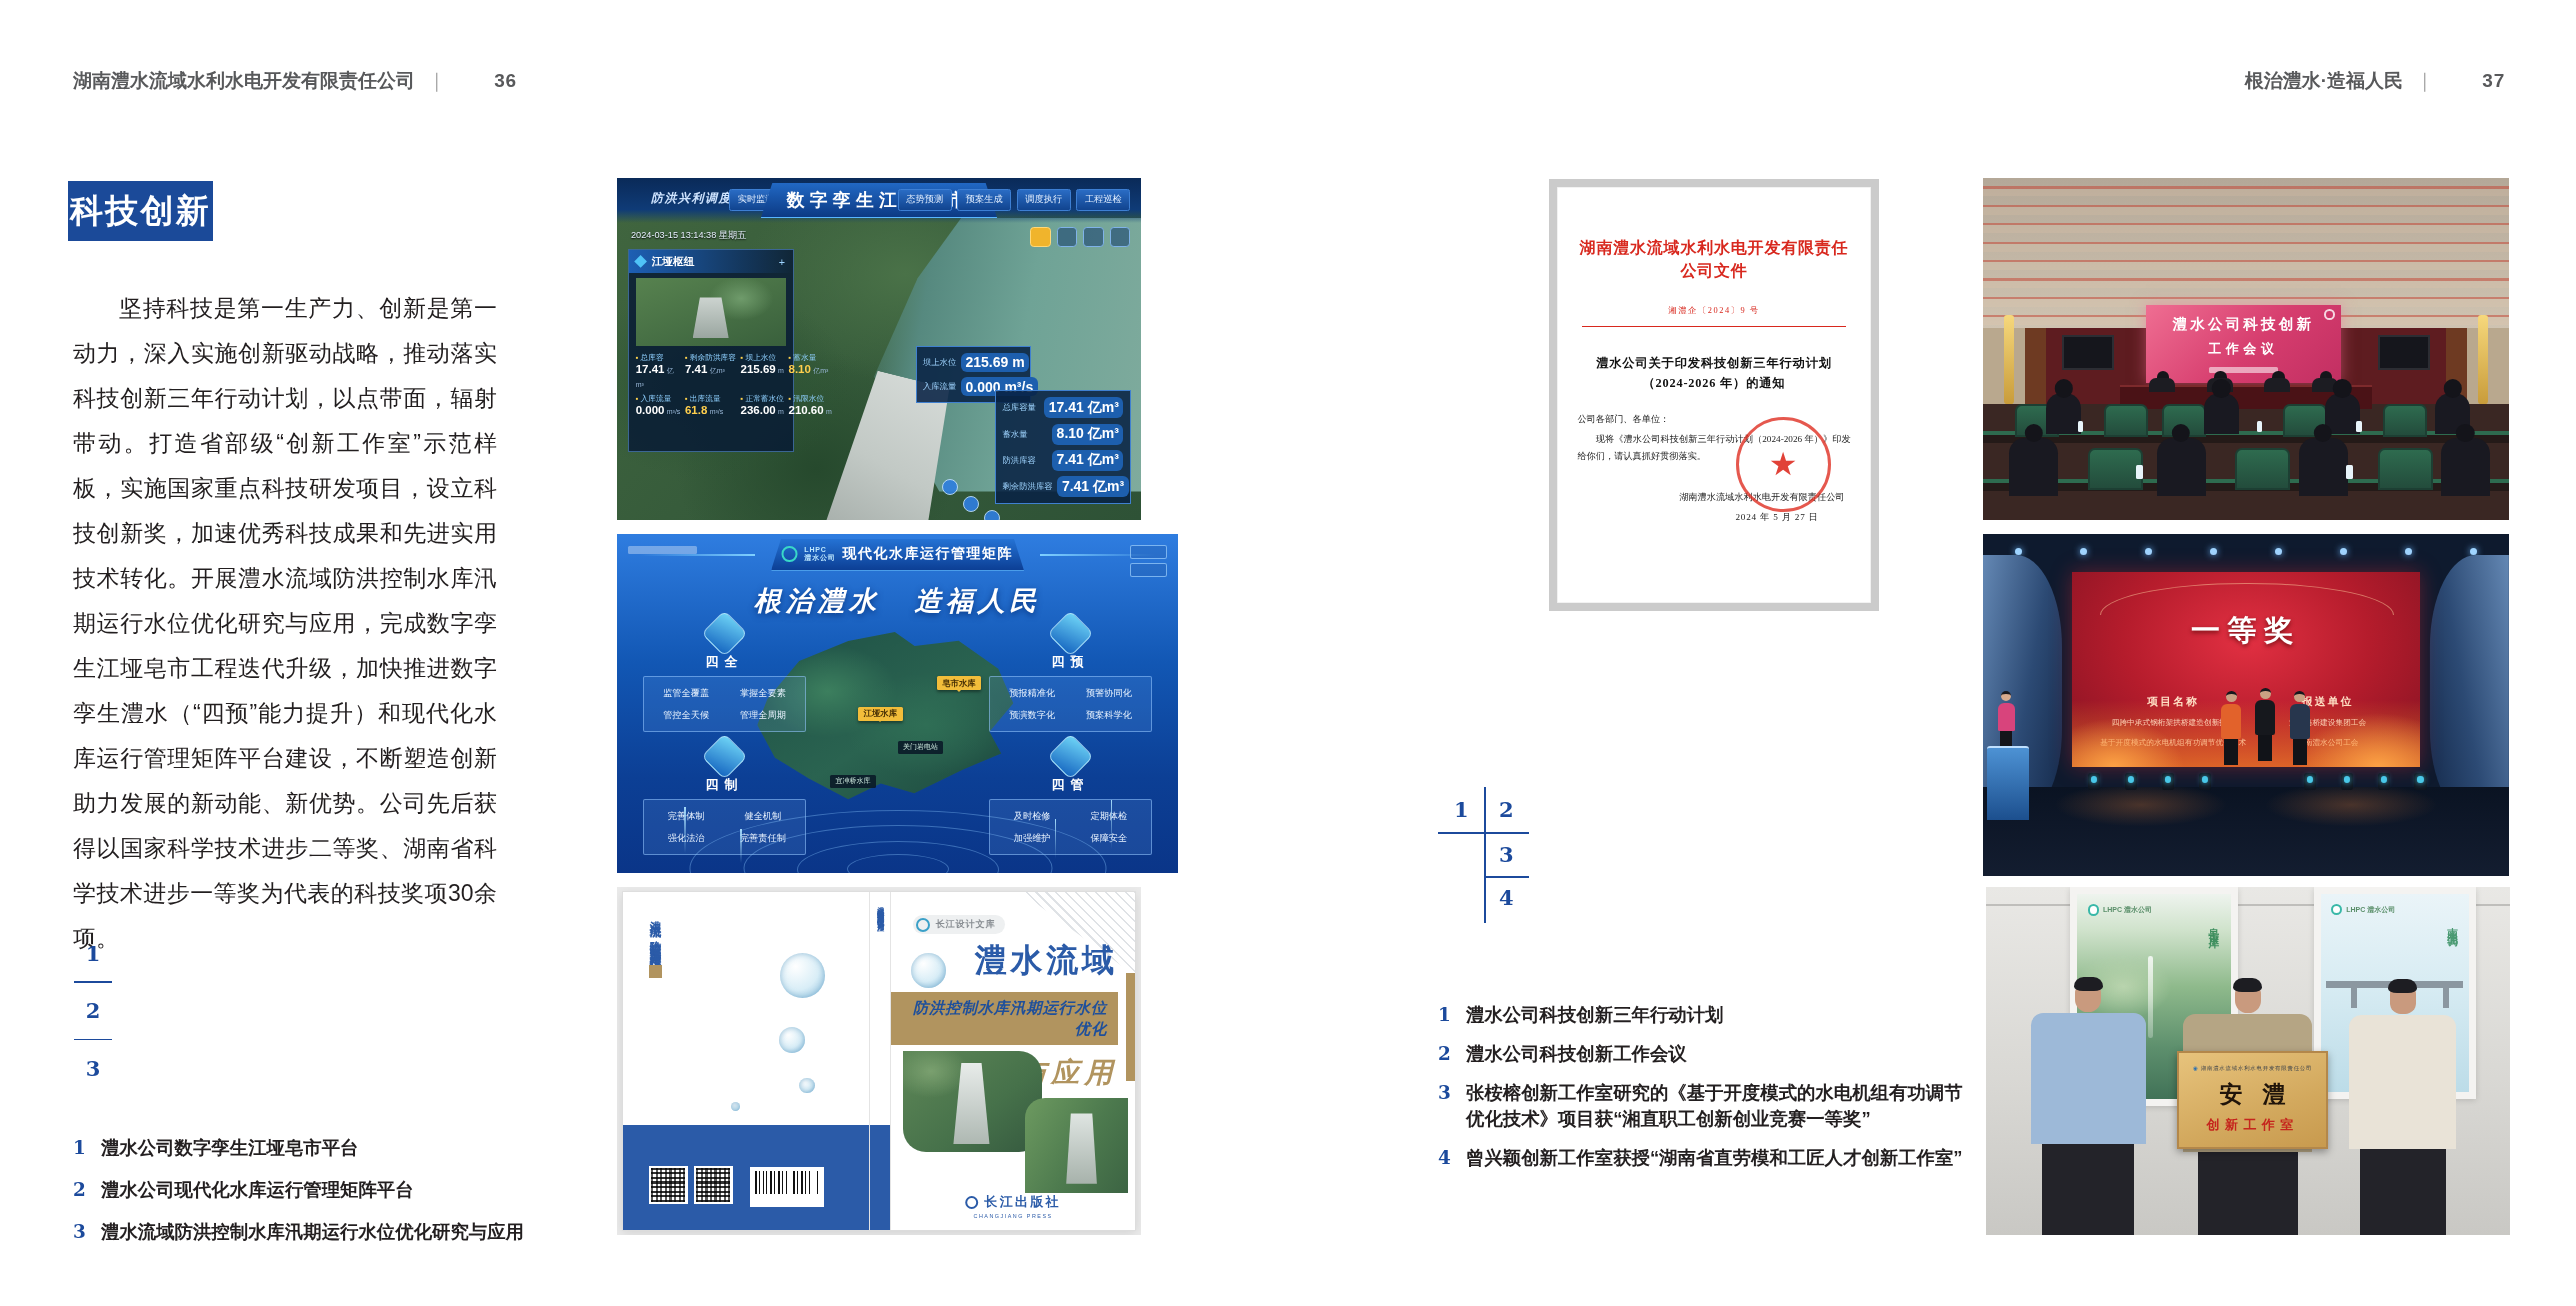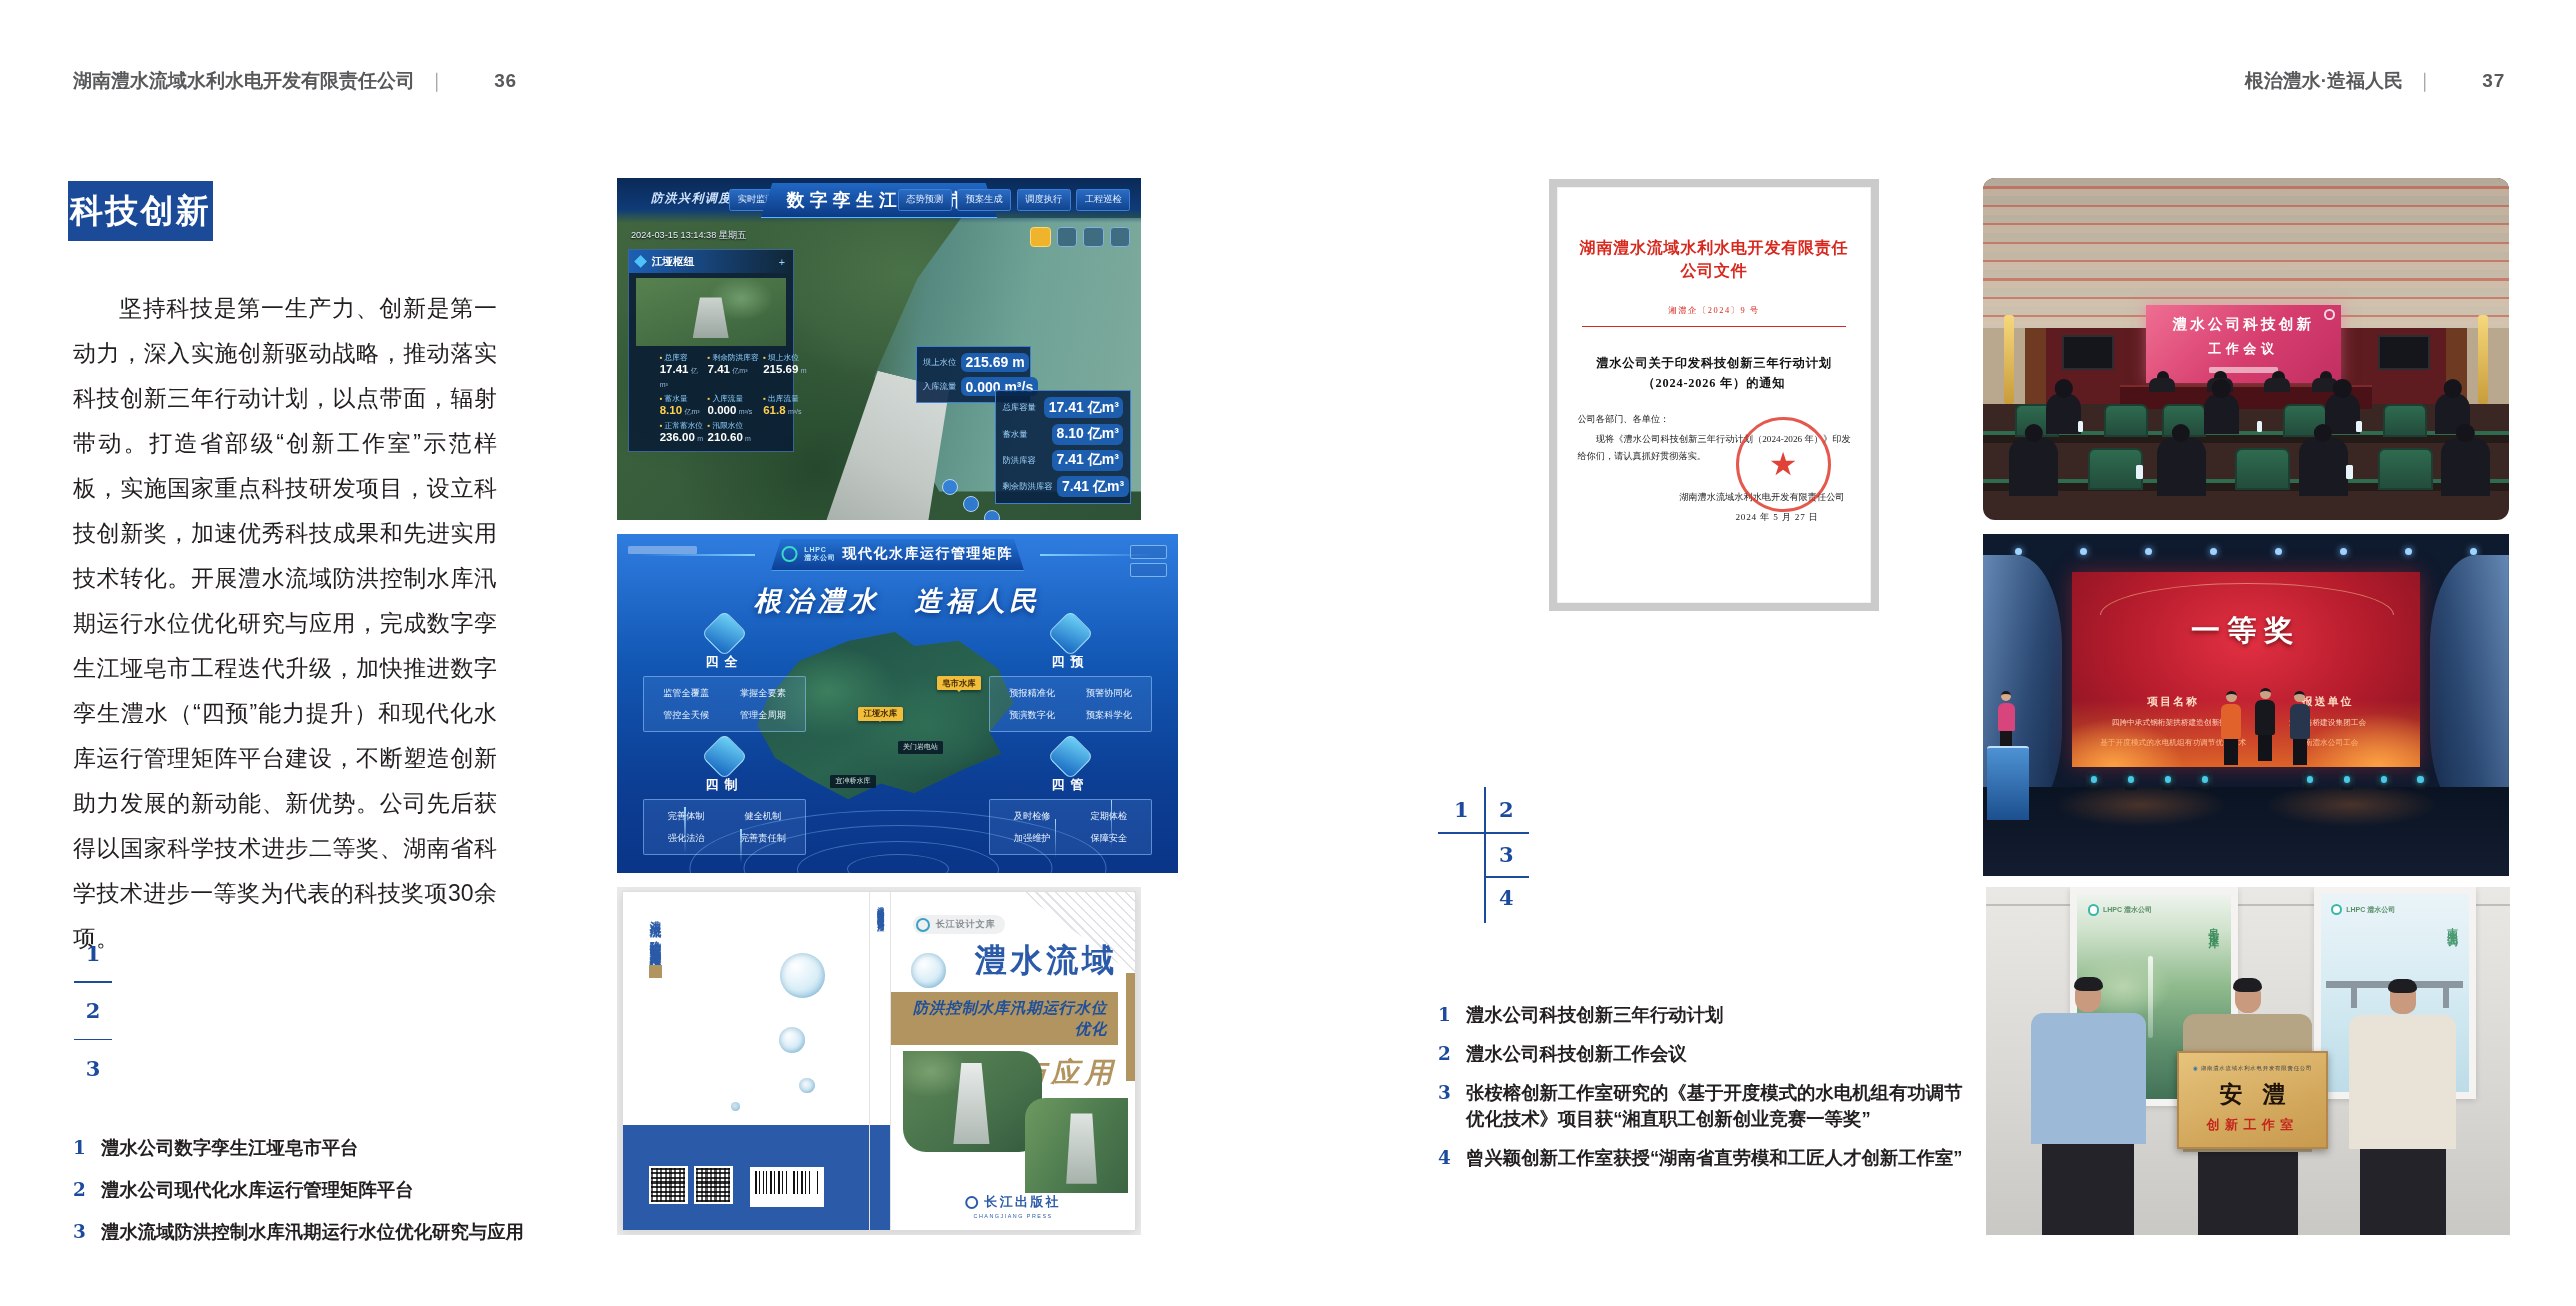--- a/index.html
+++ b/index.html
@@ -69,21 +69,21 @@
       border:0.8px solid rgba(96,156,226,.55);}
   .f1-ph{height:23px;background:linear-gradient(90deg,#1d5fb4,rgba(29,95,180,0));display:flex;align-items:center;
       color:#fff;font-size:10.7px;font-weight:bold;padding:0 7.7px;gap:6.1px;}
   .f1-ph .dm{width:9.2px;height:9.2px;background:#4fc3f7;transform:rotate(45deg);}
   .f1-ph .plus{margin-left:auto;color:#9fd4ff;font-weight:normal;}
   .f1-thumb{margin:5.4px 7px;height:68px;background:
       radial-gradient(46px 31px at 70% 30%, #6f9b6b, rgba(111,155,107,0) 70%),
       linear-gradient(160deg,#57824f,#39603c);position:relative;}
   .f1-thumb:after{content:"";position:absolute;left:38%;top:28%;width:24%;height:60%;
       background:linear-gradient(#cdd4d0,#9aa6a0);clip-path:polygon(20% 0,80% 0,100% 100%,0 100%);}
-  .f1-stats{display:grid;grid-template-columns:1fr 1fr 1fr;gap:3.1px 4.6px;padding:1.5px 7px;margin-left:24px;}
+  .f1-stats{display:grid;grid-template-columns:1fr 1fr 1fr 1fr;gap:3.1px 4.6px;padding:1.5px 7px;}
   .f1-stat .lb{font-size:7.7px;color:#8fd0ff;white-space:nowrap;}
   .f1-stat .lb:before{content:"▪ ";color:#ffd34d;}
   .f1-stat .vl{font-size:11.5px;font-weight:bold;color:#fff;line-height:13px;}
   .f1-stat.gold .vl{color:#ffcf4d;}
   .f1-stat .un{font-size:7px;color:#9ab8d8;font-weight:normal;margin-left:2.3px;}
   .f1-tip{position:absolute;background:rgba(8,34,68,.88);border:0.8px solid #3f80d0;padding:6.1px;display:flex;flex-direction:column;gap:5.4px;}
   .f1-tip1{left:57%;top:49%;width:101px;}
   .f1-tip2{right:2%;top:62%;width:121px;}
   .f1-tr{display:flex;align-items:center;gap:4.6px;}
   .f1-tr .lb{font-size:8.4px;color:#9fd4ff;white-space:nowrap;}
@@ -611,21 +611,21 @@
     <div class="cap-row">
       <span class="cap-no">3</span>
       <span class="cap-text">张桉榕创新工作室研究的《基于开度模式的水电机组有功调节优化技术》项目获“湘直职工创新创业竞赛一等奖”</span>
     </div>
     <div class="cap-row">
       <span class="cap-no">4</span>
       <span class="cap-text">曾兴颖创新工作室获授“湖南省直劳模和工匠人才创新工作室”</span>
     </div>
   </div>
 
-  <div class="fig p2" style="left:1983px;top:178px;width:526px;height:342px;border-radius:12px;">
+  <div class="fig p2" style="left:1983px;top:178px;width:526px;height:342px;">
     <div class="p2-ceil"></div>
     <div class="p2-wall"></div>
     <div class="p2-lamp" style="left:4%;"></div>
     <div class="p2-lamp" style="right:4%;"></div>
     <div class="p2-tv" style="left:15%;"></div>
     <div class="p2-tv" style="right:15%;"></div>
     <div class="p2-screen">
       <span class="lg"></span>
       <span class="l1">澧水公司科技创新</span>
       <span class="l2">工作会议</span>

